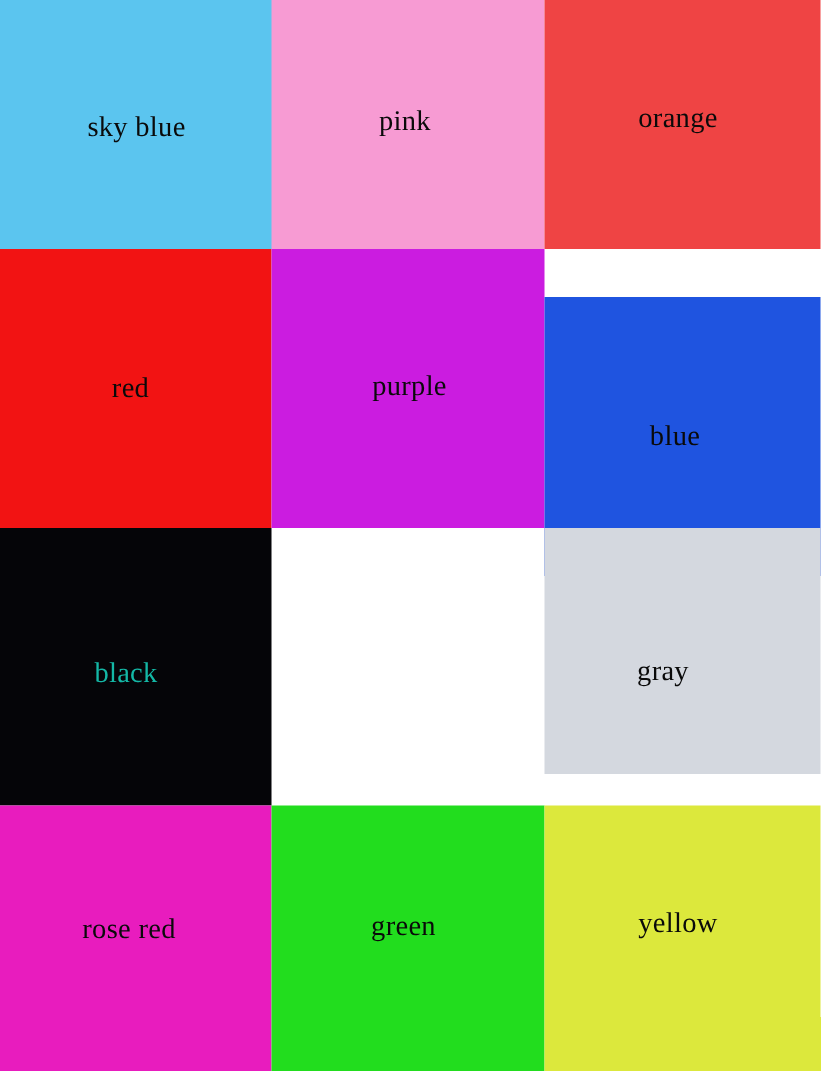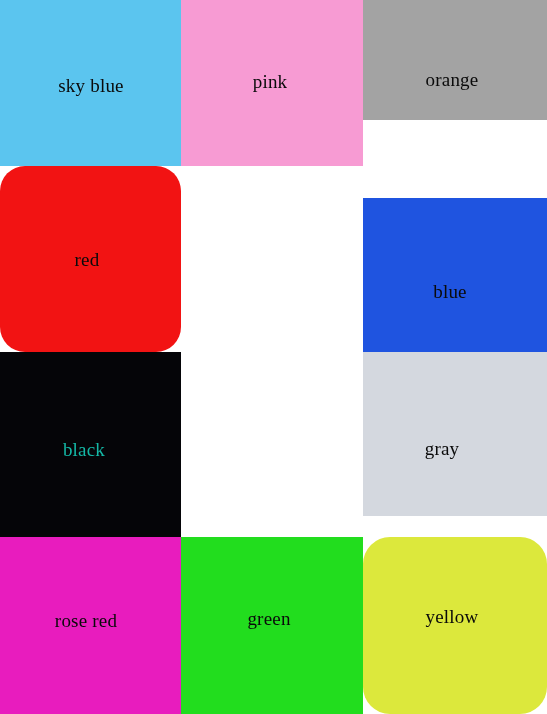--- a/index.html
+++ b/index.html
@@ -42,37 +42,40 @@
 </head>
 <body>
 
 <div id="color-grid">
     <div class="swatch" style="left: 0px; top: 0px; width: 210px; height: 166px; background: rgb(91, 197, 239);">
       <span class="swatch-label" style="left: 91px; top: 85px; color: rgb(10, 10, 10); font-size: 19px;">sky blue</span>
     </div>
     <div class="swatch" style="left: 181px; top: 0px; width: 182px; height: 166px; background: rgb(247, 155, 211);">
       <span class="swatch-label" style="left: 89px; top: 81px; color: rgb(10, 10, 10); font-size: 19px;">pink</span>
     </div>
-    <div class="swatch" style="left: 363px; top: 0px; width: 184px; height: 120px; background: #a3a3a3;">
+    <div class="swatch" style="left: 363px; top: 0px; width: 184px; height: 166px; background: #ef4444;">
       <span class="swatch-label" style="left: 89px; top: 79px; color: rgb(10, 10, 10); font-size: 19px;">orange</span>
     </div>
-    <div class="swatch" style="left: 0px; top: 166px; width: 181px; height: 186px; background: rgb(242, 19, 19); border-radius: 25px;">
+    <div class="swatch" style="left: 0px; top: 166px; width: 181px; height: 186px; background: rgb(242, 19, 19);">
       <span class="swatch-label" style="left: 87px; top: 93px; color: rgb(10, 10, 10); font-size: 19px;">red</span>
+    </div>
+    <div class="swatch" style="left: 181px; top: 166px; width: 182px; height: 186px; background: rgb(203, 28, 224);">
+      <span class="swatch-label" style="left: 92px; top: 92px; color: rgb(10, 10, 10); font-size: 19px;">purple</span>
     </div>
     <div class="swatch" style="left: 363px; top: 166px; width: 184px; height: 186px; background: rgb(31, 84, 224); margin-top: 32px;">
       <span class="swatch-label" style="left: 87px; top: 93px; color: rgb(10, 10, 10); font-size: 19px;">blue</span>
     </div>
     <div class="swatch" style="left: 0px; top: 352px; width: 181px; height: 185px; background: rgb(5, 5, 8);">
       <span class="swatch-label" style="left: 84px; top: 97px; color: #14b8a6; font-size: 19px;">black</span>
     </div>
     <div class="swatch" style="left: 363px; top: 352px; width: 184px; height: 164px; background: rgb(212, 216, 223);">
       <span class="swatch-label" style="left: 79px; top: 96px; color: rgb(10, 10, 10); font-size: 19px;">gray</span>
     </div>
     <div class="swatch" style="left: 0px; top: 537px; width: 181px; height: 177px; background: rgb(232, 28, 190);">
       <span class="swatch-label" style="left: 86px; top: 83px; color: rgb(10, 10, 10); font-size: 19px;">rose red</span>
     </div>
     <div class="swatch" style="left: 181px; top: 537px; width: 182px; height: 177px; background: rgb(34, 221, 30);">
       <span class="swatch-label" style="left: 88px; top: 81px; color: rgb(10, 10, 10); font-size: 19px;">green</span>
     </div>
-    <div class="swatch" style="left: 363px; top: 537px; width: 184px; height: 177px; background: rgb(220, 232, 60); border-radius: 27px;">
+    <div class="swatch" style="left: 363px; top: 537px; width: 184px; height: 177px; background: rgb(220, 232, 60);">
       <span class="swatch-label" style="left: 89px; top: 79px; color: rgb(10, 10, 10); font-size: 19px;">yellow</span>
     </div>
   </div>
 
 </body></html>

